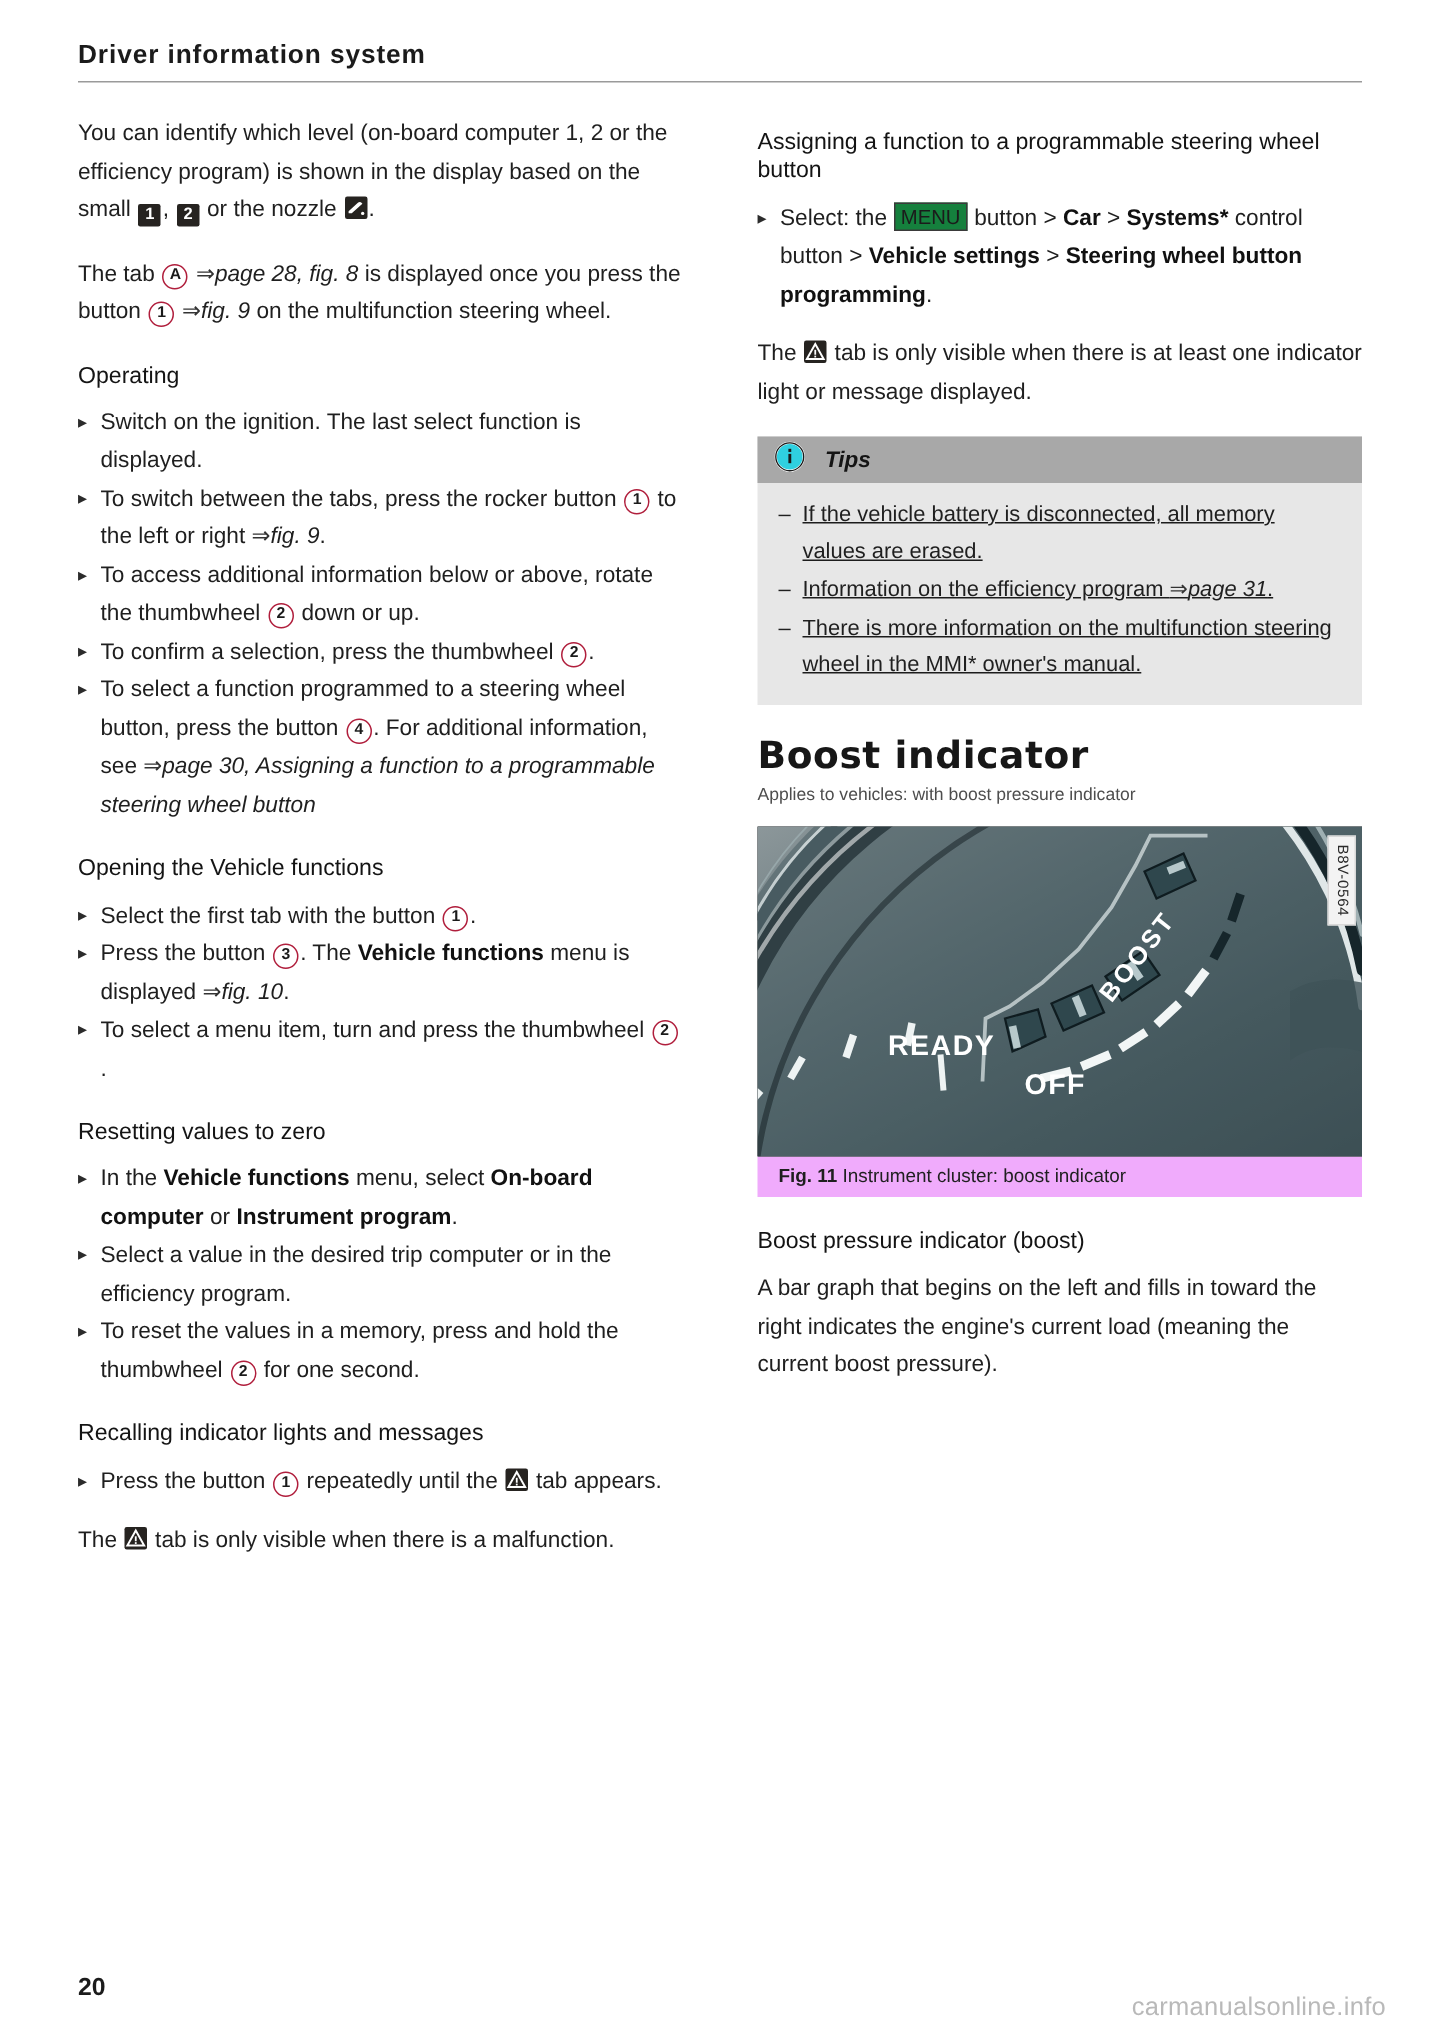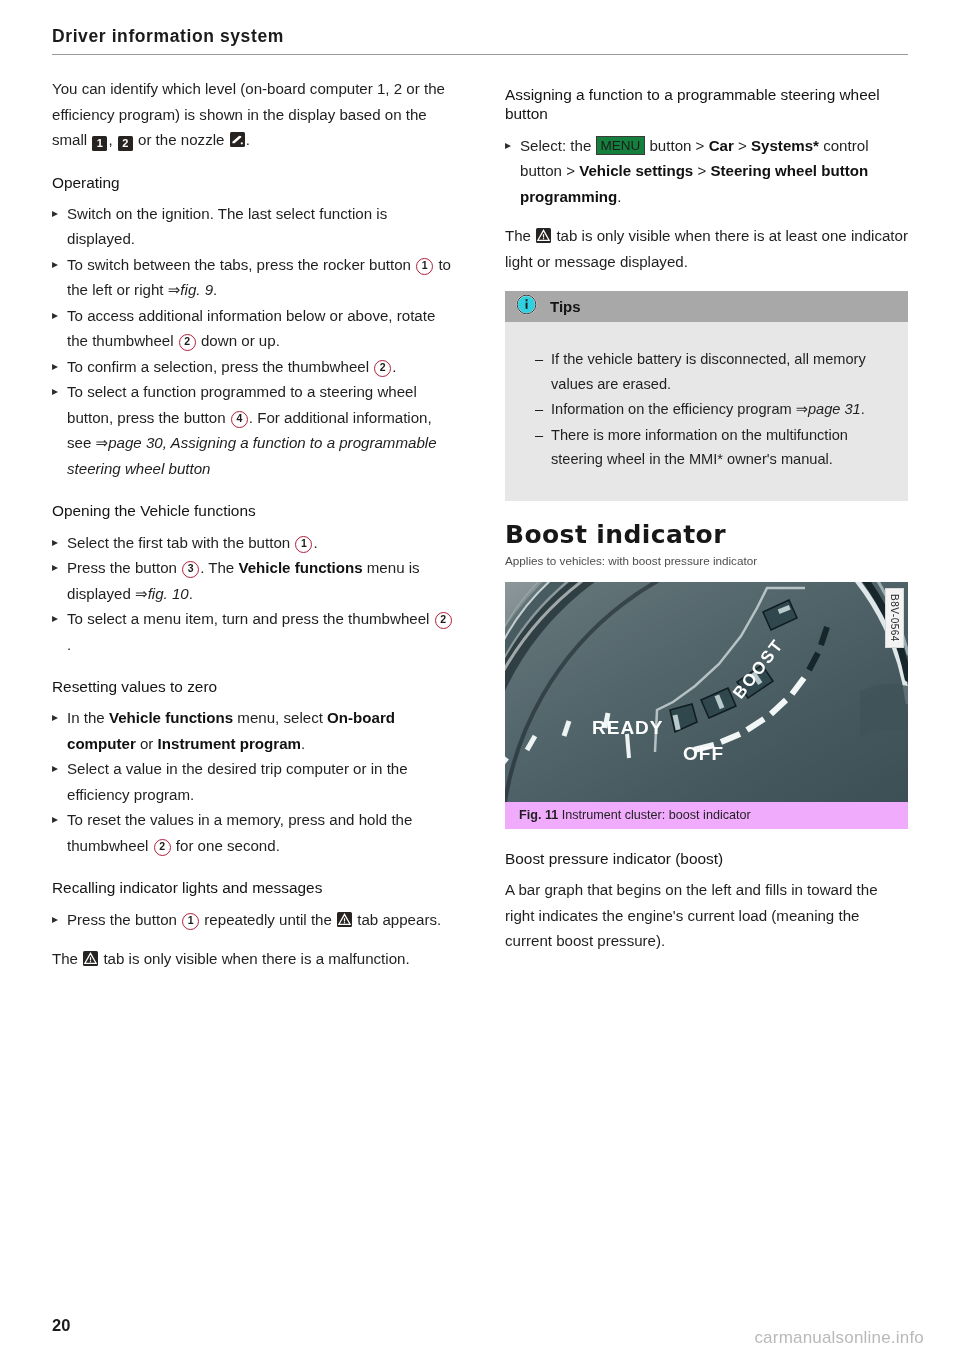--- a/index.html
+++ b/index.html
@@ -101,24 +101,24 @@
   
   .tips{
     margin:10px 0 20px 0; width:403px;
     background:#e7e7e7;
   }
   .tips-head{
     background:#a8a8a8; height:31px;
     display:flex; align-items:center; padding-left:11px;
   }
   .tips-head .title{
-    font-size:15px; font-weight:bold; color:#141414; margin-left:13px;
+    font-size:15px; font-weight:bold; color:#141414; margin-left:13px;font-style:italic;
   }
   .tips-body{ padding:9px 14px 13px 14px; }
-  ul.dash{ list-style:none; padding:0; margin:16px; }
+  ul.dash{ list-style:none; padding:0; margin:0;text-decoration:underline; }
   ul.dash li{
     position:relative; padding-left:16px;
     font-size:14.6px; line-height:24.5px; color:#1f1f1f;
     margin-bottom:1px;
   }
   ul.dash li:before{
     content:"\2013"; position:absolute; left:0; top:0; line-height:24.5px;
   }
   
   .figure{ margin-top:4px; width:403px; }
@@ -161,20 +161,25 @@
 
   <div class="col col-left">
 
     <p class="para">
       <span>You can identify which level (on-board computer 1, 2 or the efficiency program) is shown in the display based on the small </span><span class="sq">1</span><span>, </span><span class="sq">2</span><span> or the nozzle </span><span class="sq"><svg width="15" height="15" viewBox="0 0 15 15">
             <path d="M2.4 9.8 L8.6 4.2 C9.3 3.5 10.4 3.5 11 4.2 L11.6 4.9 L4.5 11.2 L2.4 11.2 Z" fill="#ffffff"></path>
             <circle cx="11.8" cy="11.3" r="1.1" fill="#ffffff"></circle>
           </svg></span><span>.</span>
     </p>
 
+    <p class="para">
+      <span>The tab </span><span class="cir">A</span>
+      <span class="arrow">⇒</span><i class="ref">page 28, fig. 8</i><span> is displayed once you press the button </span><span class="cir">1</span>
+      <span class="arrow">⇒</span><i class="ref">fig. 9</i><span> on the multifunction steering wheel.</span>
+    </p>
 
     <h2 class="sub">Operating</h2>
 
     <ul class="steps">
       <li><span>Switch on the ignition. The last select function is displayed.</span></li>
       <li><span>To switch between the tabs, press the rocker button </span><span class="cir">1</span><span> to the left or right </span><span class="arrow">⇒</span><i class="ref">fig. 9</i><span>.</span></li>
       <li><span>To access additional information below or above, rotate the thumbwheel </span><span class="cir">2</span><span> down or up.</span></li>
       <li><span>To confirm a selection, press the thumbwheel </span><span class="cir">2</span><span>.</span></li>
       <li><span>To select a function programmed to a steering wheel button, press the button </span><span class="cir">4</span><span>. For additional information, see </span><span class="arrow">⇒</span><i>page 30, Assigning a function to a programmable steering wheel button</i></li>
     </ul>

